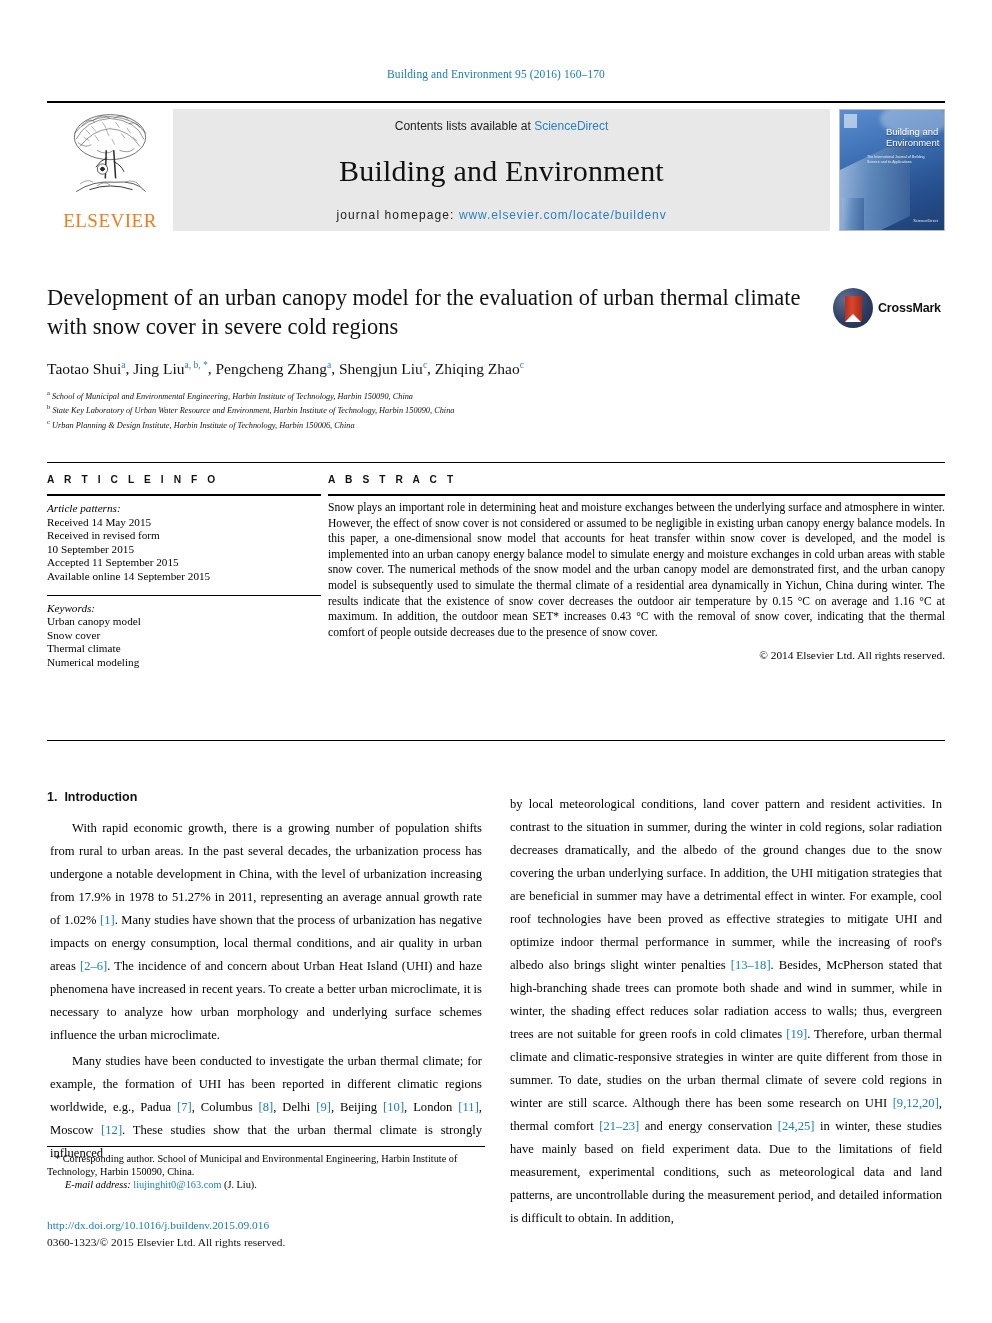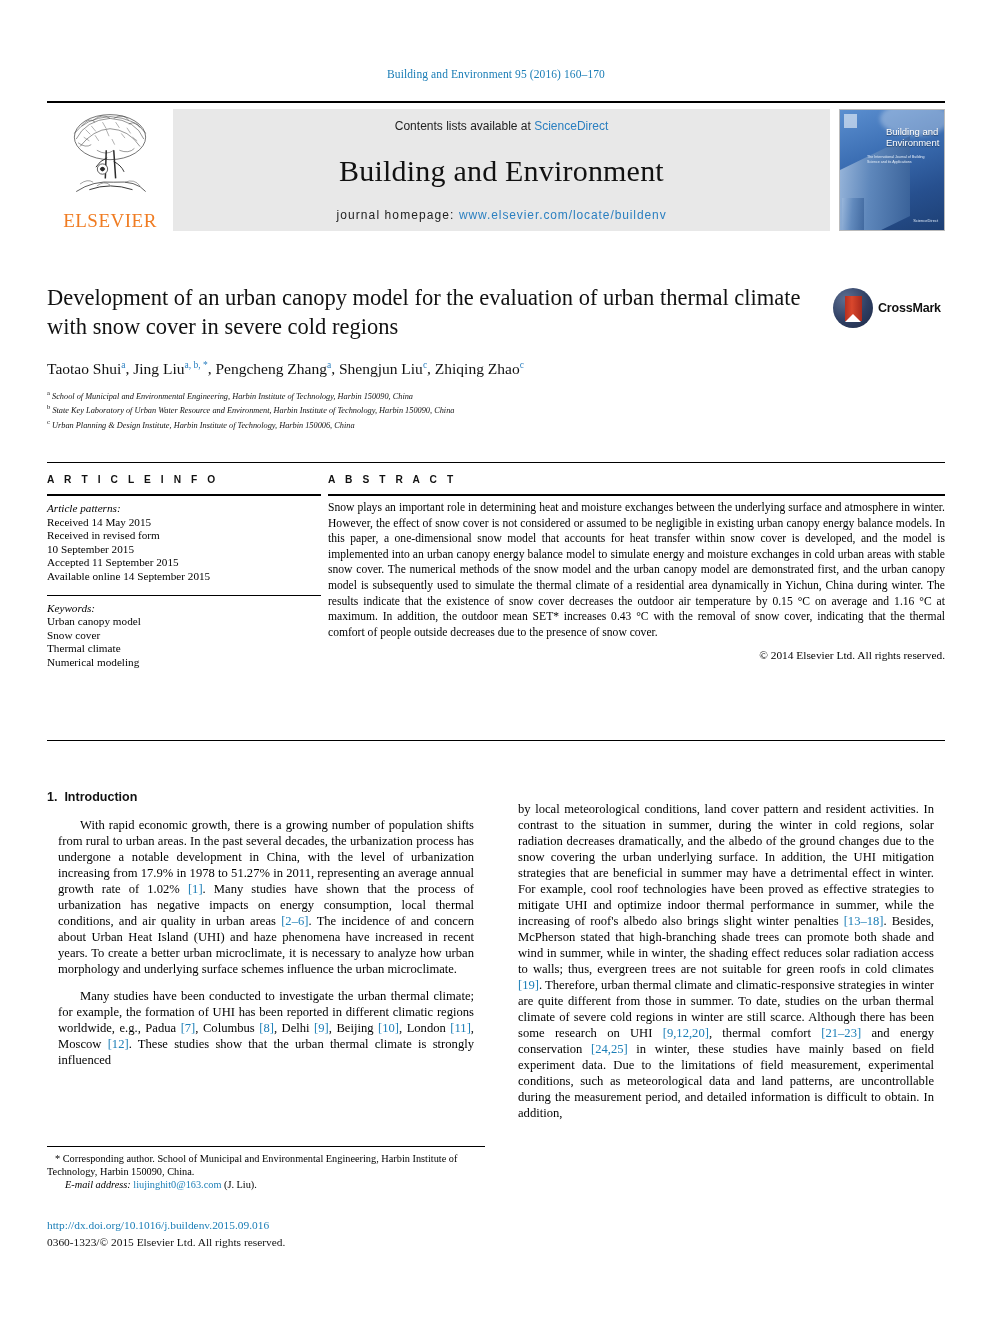--- a/index.html
+++ b/index.html
@@ -287,24 +287,24 @@
   .bcol { width: 438px; flex: 0 0 438px; position: relative; }
   .sec-title {
     font-family: "Liberation Sans", sans-serif;
     font-weight: bold;
     font-size: 12.5px;
     margin: 0 0 13px 0;
     color: #111;
   }
   .ptext {
     font-size: 12.6px;
-    line-height: 16px;
+    line-height: 23px;
     text-align: justify;
     text-indent: 22px;
-    margin: 11px;
+    margin: 3px;
     font-family: "Liberation Serif", serif;
     hyphens: manual;
   }
   .ptext + .ptext { margin-top: 0px; }
   a.cite, .cite {
     color: #1a7db6;
     text-decoration: none;
   }
 
   

